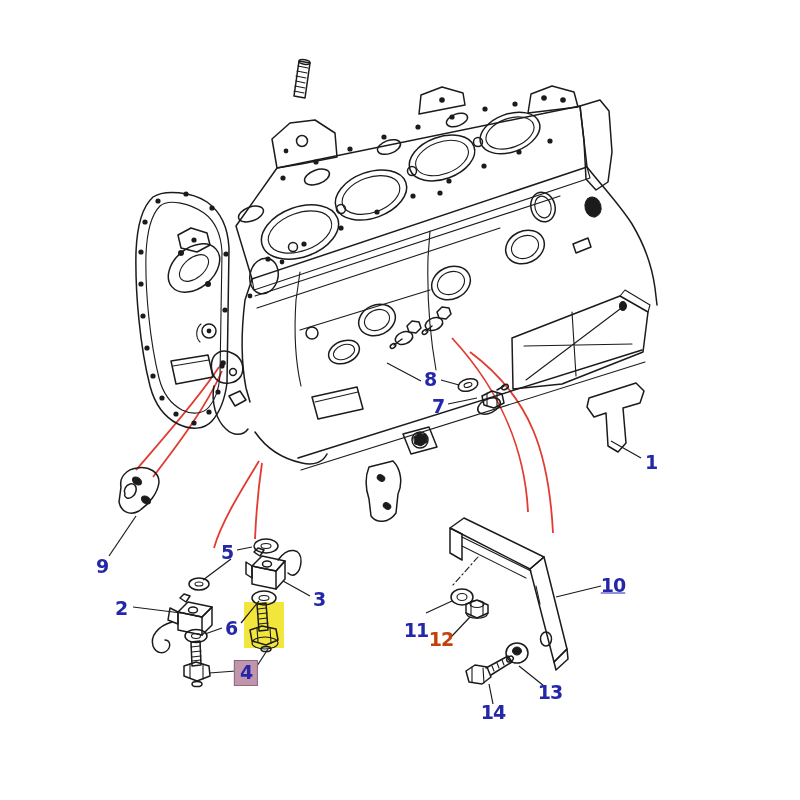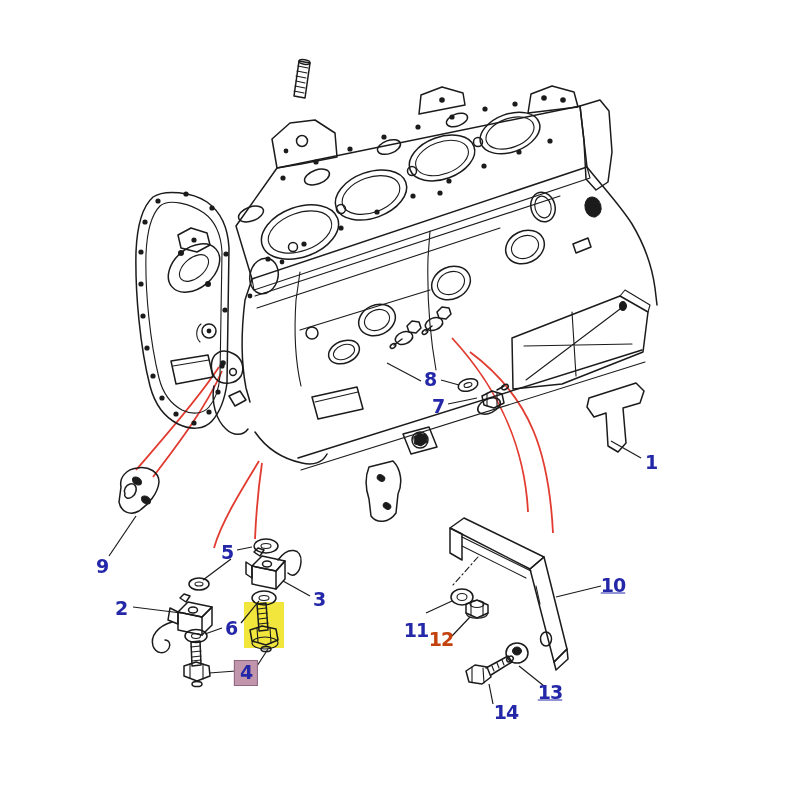--- a/index.html
+++ b/index.html
@@ -327,16 +327,16 @@
       <div class="callout" style="left: 319px; top: 599px; color: rgb(36, 40, 168);">3</div>
       <div class="callout selected" style="left: 246px; top: 673px; color: rgb(36, 40, 168); background: rgb(193, 149, 171); border-color: rgb(141, 104, 128);">4</div>
       <div class="callout" style="left: 227px; top: 552px; color: rgb(36, 40, 168);">5</div>
       <div class="callout" style="left: 231px; top: 628px; color: rgb(36, 40, 168);">6</div>
       <div class="callout" style="left: 438px; top: 406px; color: rgb(36, 40, 168);">7</div>
       <div class="callout" style="left: 430px; top: 379px; color: rgb(36, 40, 168);">8</div>
       <div class="callout" style="left: 102px; top: 566px; color: rgb(36, 40, 168);">9</div>
       <div class="callout" style="left: 613px; top: 585px; color: rgb(36, 40, 168); text-decoration: underline;">10</div>
       <div class="callout" style="left: 416px; top: 618px; color: rgb(36, 40, 168); margin-top: 12px;">11</div>
       <div class="callout" style="left: 441px; top: 603px; color: #c2410c; margin-top: 36px;">12</div>
-      <div class="callout" style="left: 550px; top: 692px; color: rgb(36, 40, 168); text-decoration: underline;">13</div>
-      <div class="callout" style="left: 506px; top: 712px; color: rgb(36, 40, 168);">14</div>
+      <div class="callout" style="left: 550px; top: 692px; color: rgb(36, 40, 168);">13</div>
+      <div class="callout" style="left: 493px; top: 712px; color: rgb(36, 40, 168);">14</div>
     </div>
 </div>
 
 </body></html>

